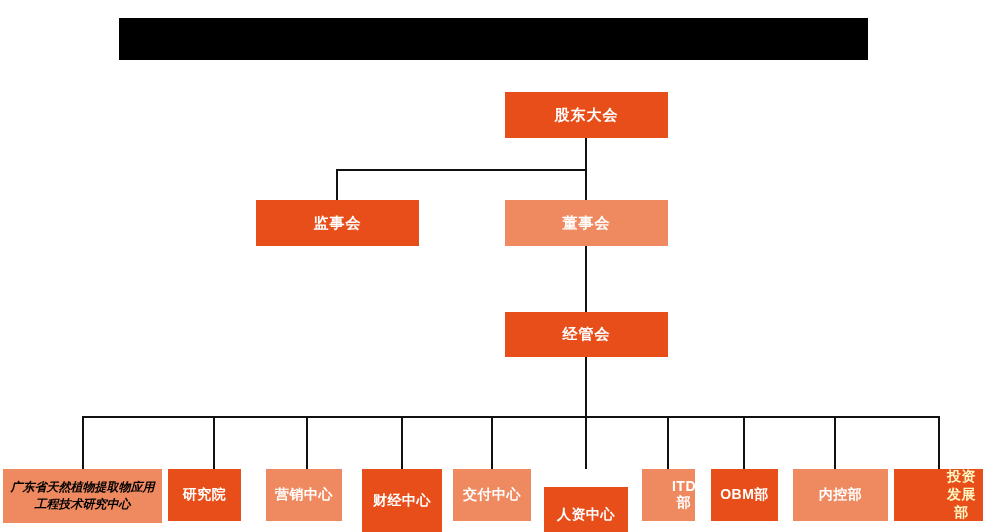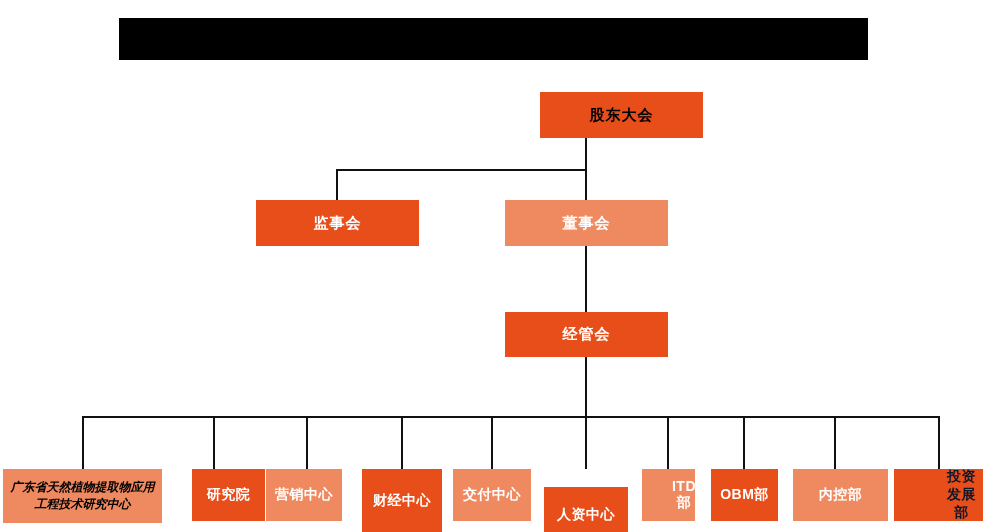--- a/index.html
+++ b/index.html
@@ -38,21 +38,21 @@
 
   .line { position: absolute; background: #111111; }
 
   
   .n-shareholders { left: 505px; top:  92px; width: 163px; height: 46px; }
   .n-supervisory  { left: 256px; top: 200px; width: 163px; height: 46px; }
   .n-directors    { left: 505px; top: 200px; width: 163px; height: 46px; }
   .n-management   { left: 505px; top: 312px; width: 163px; height: 45px; }
 
   .n-b0 { left:   3px; top: 469px; width: 159px; height: 54px; }
-  .n-b1 { left: 192px; top: 469px; width:  73px; height: 52px; }
+  .n-b1 { left: 168px; top: 469px; width:  73px; height: 52px; }
   .n-b2 { left: 266px; top: 469px; width:  76px; height: 52px; }
   .n-b3 { left: 362px; top: 469px; width:  80px; height: 64px; }
   .n-b4 { left: 453px; top: 469px; width:  78px; height: 52px; text-align: center; }
   .n-b5 { left: 544px; top: 487px; width:  84px; height: 56px; }
   .n-b6 { left: 642px; top: 469px; width:  53px; height: 52px; padding-left: 31px; }
   .n-b7 { left: 711px; top: 469px; width:  67px; height: 52px; }
   .n-b8 { left: 793px; top: 469px; width:  95px; height: 52px; }
   .n-b9 { left: 894px; top: 469px; width:  89px; height: 52px; }
 
   
@@ -92,21 +92,21 @@
   <div class="line l-d1" style="background: rgb(17, 17, 17);"></div>
   <div class="line l-d2" style="background: rgb(17, 17, 17);"></div>
   <div class="line l-d3" style="background: rgb(17, 17, 17);"></div>
   <div class="line l-d4" style="background: rgb(17, 17, 17);"></div>
   <div class="line l-d5" style="background: rgb(17, 17, 17);"></div>
   <div class="line l-d6" style="background: rgb(17, 17, 17);"></div>
   <div class="line l-d7" style="background: rgb(17, 17, 17);"></div>
   <div class="line l-d8" style="background: rgb(17, 17, 17);"></div>
   <div class="line l-d9" style="background: rgb(17, 17, 17);"></div>
 
-  <div class="node n-shareholders" style="background: rgb(232, 78, 26); color: #000000; margin-left: 35px;">
+  <div class="node n-shareholders" style="background: rgb(232, 78, 26); color: #ffffff;">
     <span>股东大会</span>
   </div>
 
   <div class="node n-supervisory" style="background: rgb(232, 78, 26); color: rgb(255, 255, 255);">
     <span>监事会</span>
   </div>
   <div class="node n-directors" style="background: rgb(239, 137, 96); color: rgb(255, 255, 255);">
     <span>董事会</span>
   </div>
 
@@ -134,17 +134,17 @@
   </div>
   <div class="node small n-b6" style="background: rgb(239, 137, 96); color: rgb(255, 255, 255);">
     <span>ITD部</span>
   </div>
   <div class="node small n-b7" style="background: rgb(232, 78, 26); color: rgb(255, 255, 255);">
     <span>OBM部</span>
   </div>
   <div class="node small n-b8" style="background: rgb(239, 137, 96); color: rgb(255, 255, 255);">
     <span>内控部</span>
   </div>
-  <div class="node small n-b9" style="background: rgb(232, 78, 26); color: #0f172a; padding-left: 46px;">
+  <div class="node small n-b9" style="background: rgb(232, 78, 26); color: #fef9c3; padding-left: 46px;">
     <span>投资发展部</span>
   </div>
 
 </div>
 
 </body></html>

